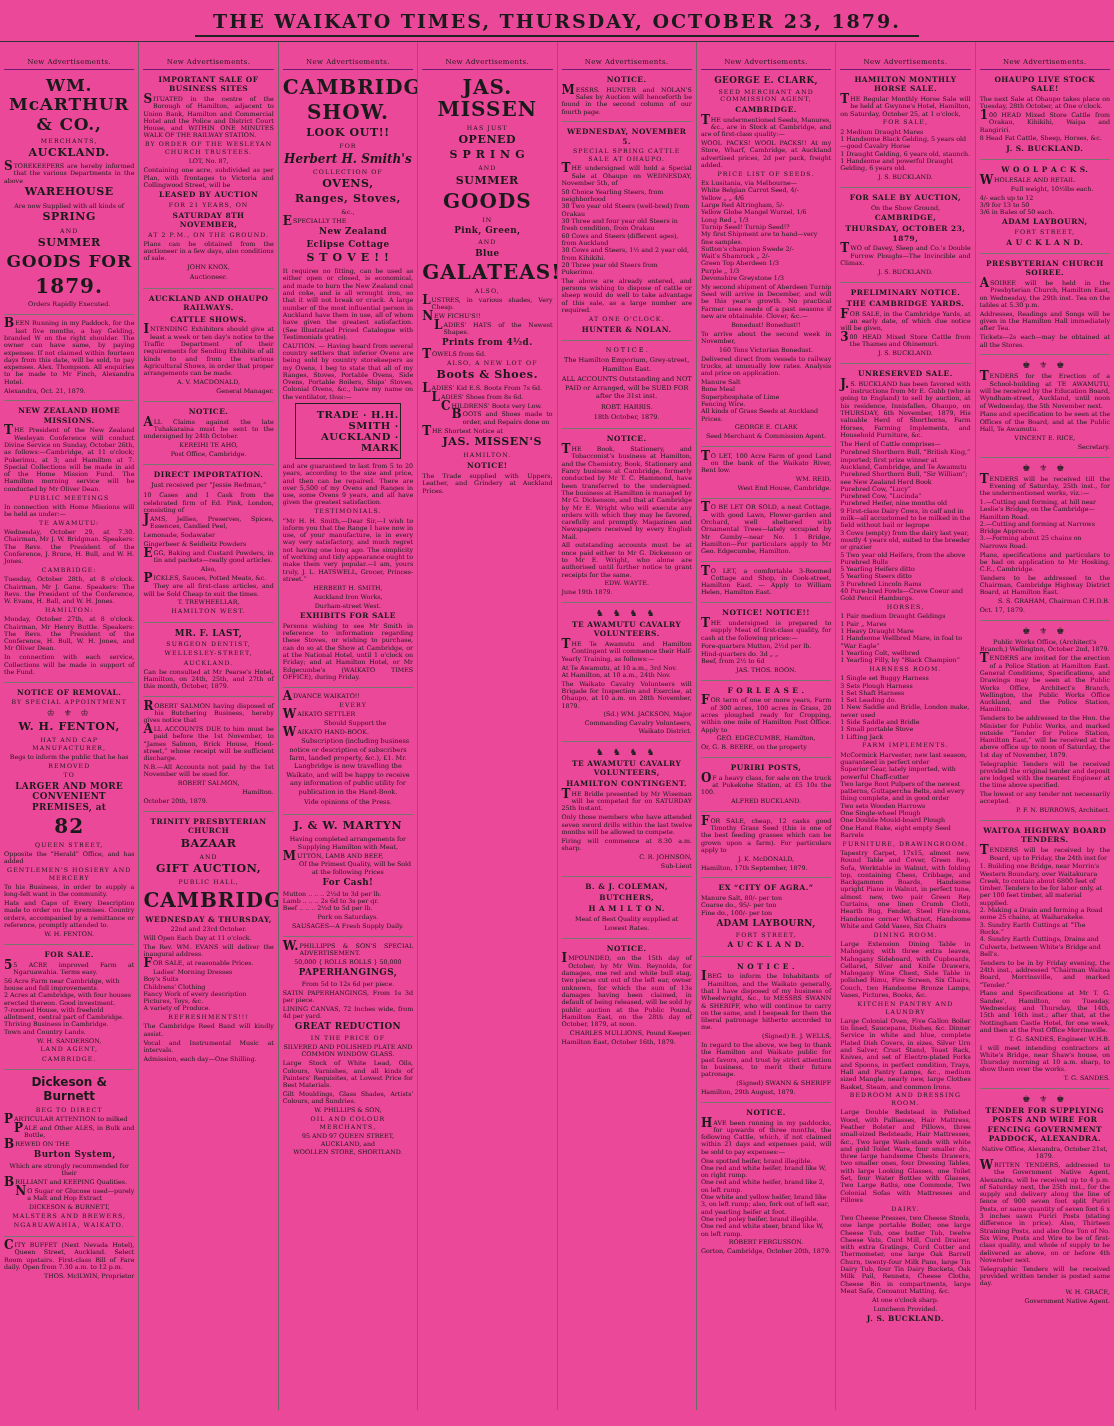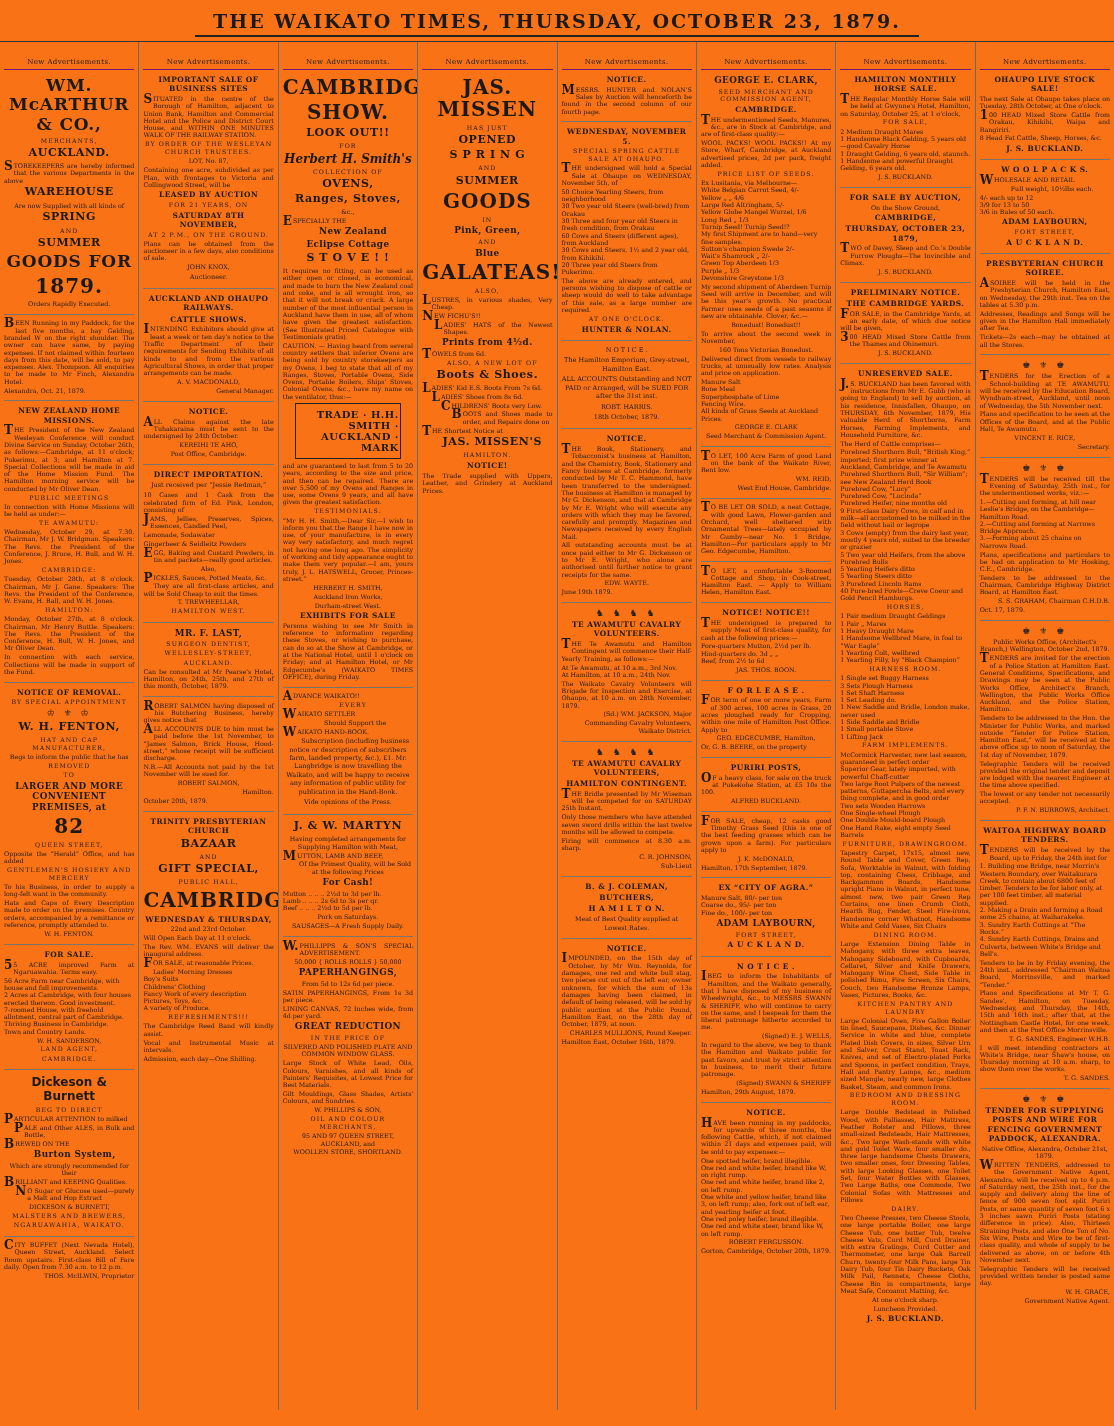--- a/index.html
+++ b/index.html
@@ -1,16 +1,16 @@
 <!DOCTYPE html>
 <html><head>
 <meta charset="utf-8">
 <style>
   html,body{margin:0;padding:0;background:#e9e7e0;}
-  .page{width:1114px;height:1426px;background:#f97316;margin:0 auto;position:relative;
+  .page{width:1114px;height:1426px;background:#ec4899;margin:0 auto;position:relative;
         font-family:"DejaVu Serif","Liberation Serif",serif;color:#1a1a1a;overflow:hidden;
         box-sizing:border-box;}
   .masthead{padding-top:10px;text-align:center;}
   .masthead-title{font-size:19px;font-weight:bold;letter-spacing:2px;display:inline-block;
         border-bottom:2px solid #222;padding:0 18px 3px;}
   .cols{display:flex;align-items:stretch;border-top:1px solid #333;margin-top:4px;
         height:1368px;}
   .col{flex:1 1 0;min-width:0;border-right:1px solid #6b6b66;padding:1px 4px;overflow:hidden;}
   .col:last-child{border-right:none;}
   .col-head{font-size:7px;text-align:center;border-bottom:1px solid #701a75;padding:15px 0 3px;
@@ -181,21 +181,21 @@
           <div class="s-bd">ALL ACCOUNTS DUE to him must be paid before the 1st November, to “James Salmon, Brick House, Hood-street,” whose receipt will be sufficient discharge.</div>
           <div class="s-b">N.B.—All Accounts not paid by the 1st November will be sued for.</div>
           <div class="s-c">ROBERT SALMON,</div>
           <div class="s-r">Hamilton.</div>
           <div class="s-b">October 20th, 1879.</div>
         </div>
         <div class="ad">
           <div class="s-h">TRINITY PRESBYTERIAN CHURCH</div>
           <div class="s-d2">BAZAAR</div>
           <div class="s-sh">AND</div>
-          <div class="s-d2">GIFT SPECIAL,</div>
+          <div class="s-d2">GIFT AUCTION,</div>
           <div class="s-sh">PUBLIC HALL,</div>
           <div class="s-xl">CAMBRIDGE,</div>
           <div class="s-h">WEDNESDAY &amp; THURSDAY,</div>
           <div class="s-c">22nd and 23rd October.</div>
           <div class="s-b">Will Open Each Day at 11 o'clock.</div>
           <div class="s-b">The Rev. WM. EVANS will deliver the inaugural address.</div>
           <div class="s-bd">FOR SALE, at reasonable Prices.</div>
           <div class="s-l">Ladies' Morning Dresses
 Boy's Suits
 Childrens' Clothing

